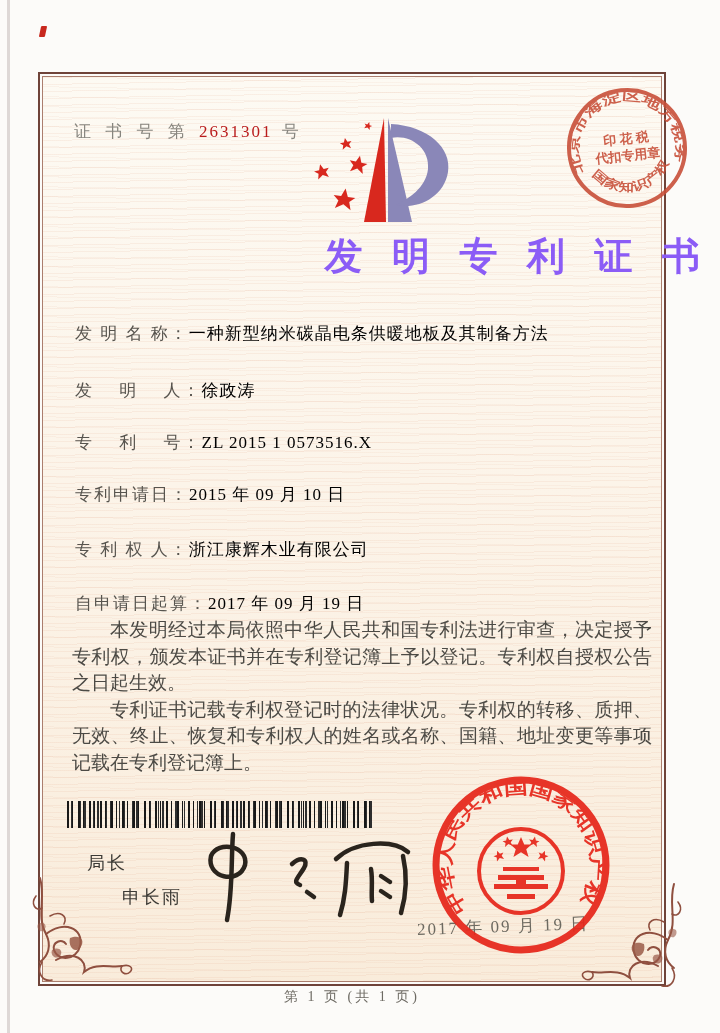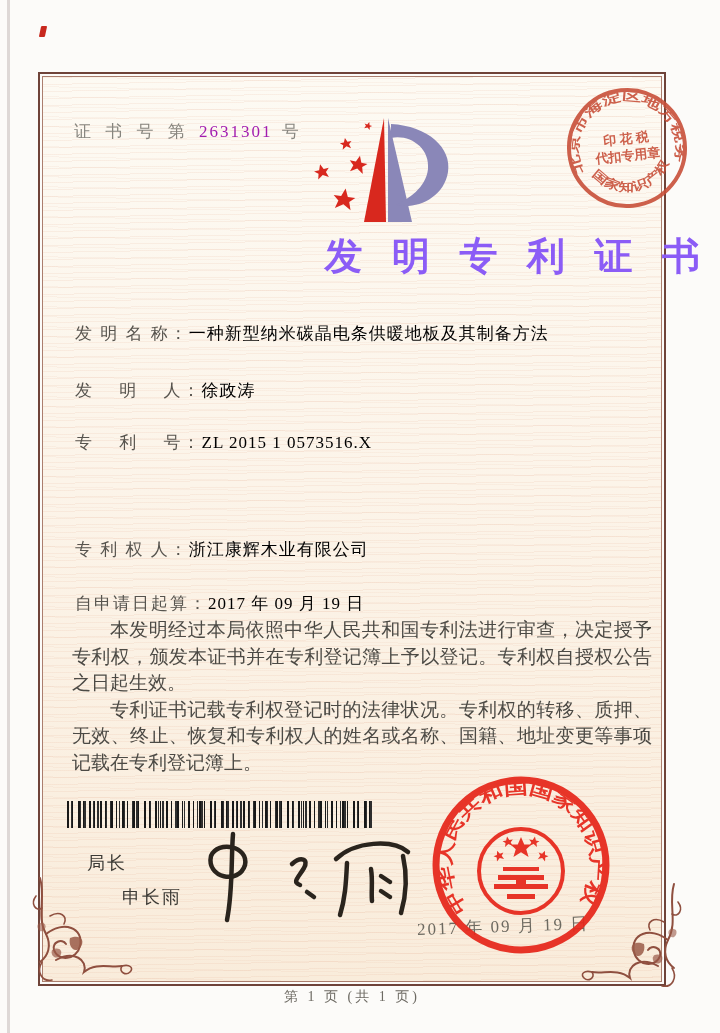--- a/index.html
+++ b/index.html
@@ -14,21 +14,21 @@
   .frame{position:absolute;left:38px;top:72px;width:628px;height:914px;border:2px solid #6f4339;box-sizing:border-box;z-index:1;}
   .frame-inner{
     position:absolute;inset:2px;border:1px solid #ab7e6e;
     background:
       repeating-linear-gradient(179deg, rgba(224,160,130,.13) 0 1px, rgba(255,255,255,0) 1px 7px),
       repeating-linear-gradient(181deg, rgba(224,160,130,.09) 0 1px, rgba(255,255,255,0) 1px 10px),
       linear-gradient(180deg,#fdfaf3 0%,#fcf4e9 45%,#f9ecdb 100%);
   }
   .layer{position:absolute;left:0;top:0;width:720px;height:1033px;z-index:3;}
   .certno{position:absolute;left:74px;top:120px;font-size:17px;color:#87857e;letter-spacing:5px;}
-  .certno .num{color:#a21caf;letter-spacing:2px;}
+  .certno .num{color:#b91c1c;letter-spacing:2px;}
   .logo{position:absolute;left:292px;top:110px;z-index:3;}
   .doc-title{position:absolute;left:38px;top:231px;width:628px;text-align:right;
     font-size:38px;font-weight:600;color:#8b5cf6;letter-spacing:10px;padding-left:44px;}
   .field-row{position:absolute;left:75px;font-size:17px;color:#57544e;white-space:nowrap;}
   .field-row .lab{letter-spacing:2px;}
   .field-row .val{color:#000000;letter-spacing:1px;}
   .r0{top:322px}.r1{top:379px}.r2{top:431px}.r3{top:483px}.r4{top:538px}.r5{top:592px}
   .body-text{position:absolute;left:72px;top:617px;width:580px;font-size:19px;line-height:26.5px;
     color:#4c4a45;text-align:justify;}
   .body-text p{margin:0;text-indent:2em;}
@@ -118,20 +118,23 @@
 
   <div class="field-row r0">
     <span class="lab">发 明 名 称：</span><span class="val">一种新型纳米碳晶电条供暖地板及其制备方法</span>
   </div>
   <div class="field-row r1">
     <span class="lab">发　 明　 人：</span><span class="val">徐政涛</span>
   </div>
   <div class="field-row r2">
     <span class="lab">专　 利　 号：</span><span class="val">ZL 2015 1 0573516.X</span>
   </div>
+  <div class="field-row r3">
+    <span class="lab">专利申请日：</span><span class="val">2015 年 09 月 10 日</span>
+  </div>
   <div class="field-row r4">
     <span class="lab">专 利 权 人：</span><span class="val">浙江康辉木业有限公司</span>
   </div>
   <div class="field-row r5">
     <span class="lab">自申请日起算：</span><span class="val">2017 年 09 月 19 日</span>
   </div>
 
   <div class="body-text">
     <p>本发明经过本局依照中华人民共和国专利法进行审查，决定授予专利权，颁发本证书并在专利登记簿上予以登记。专利权自授权公告之日起生效。</p>
     <p>专利证书记载专利权登记时的法律状况。专利权的转移、质押、无效、终止、恢复和专利权人的姓名或名称、国籍、地址变更等事项记载在专利登记簿上。</p>

